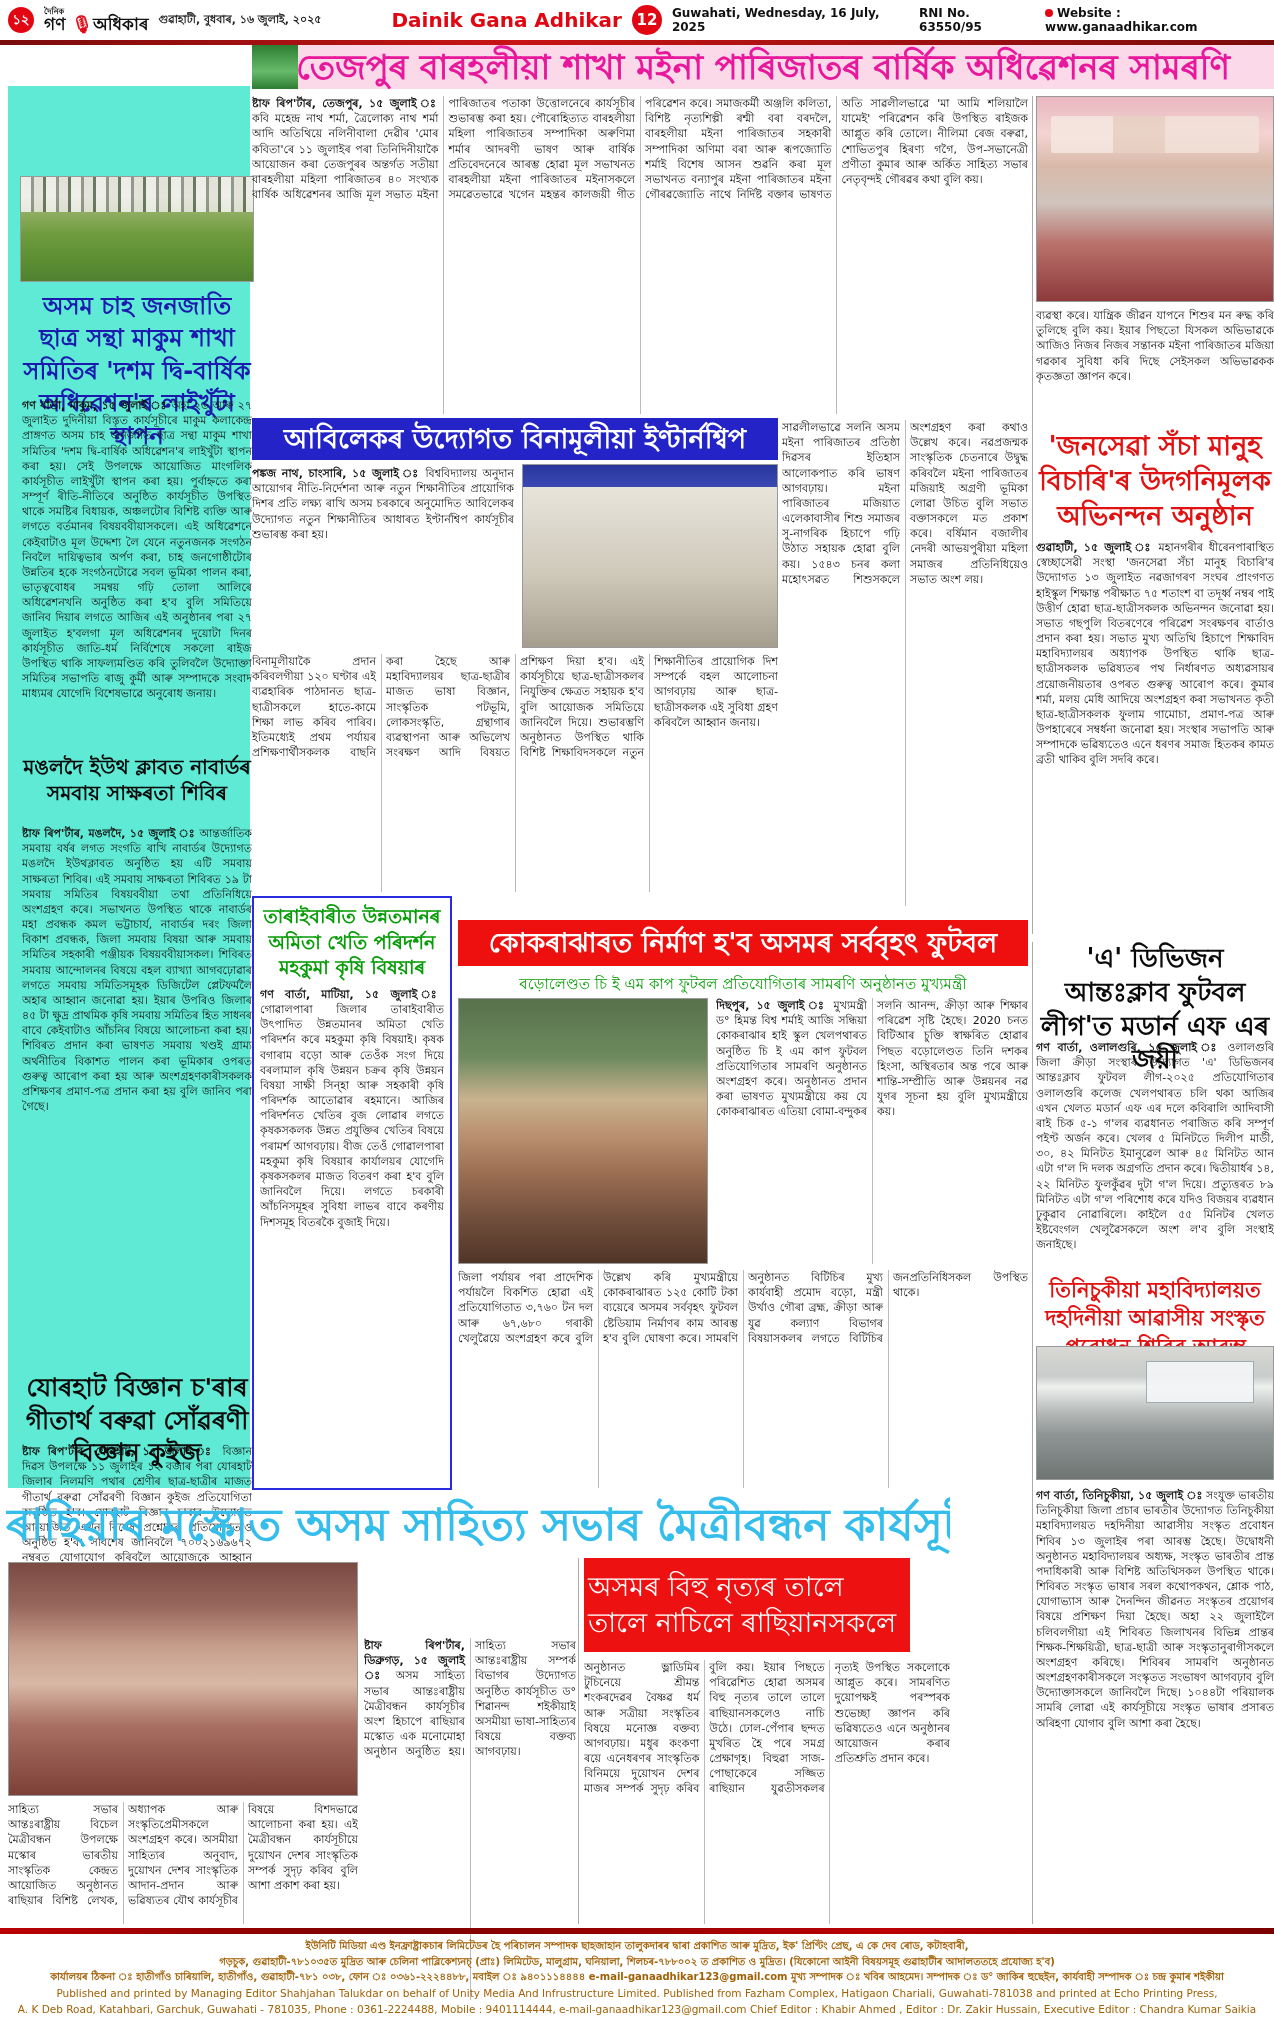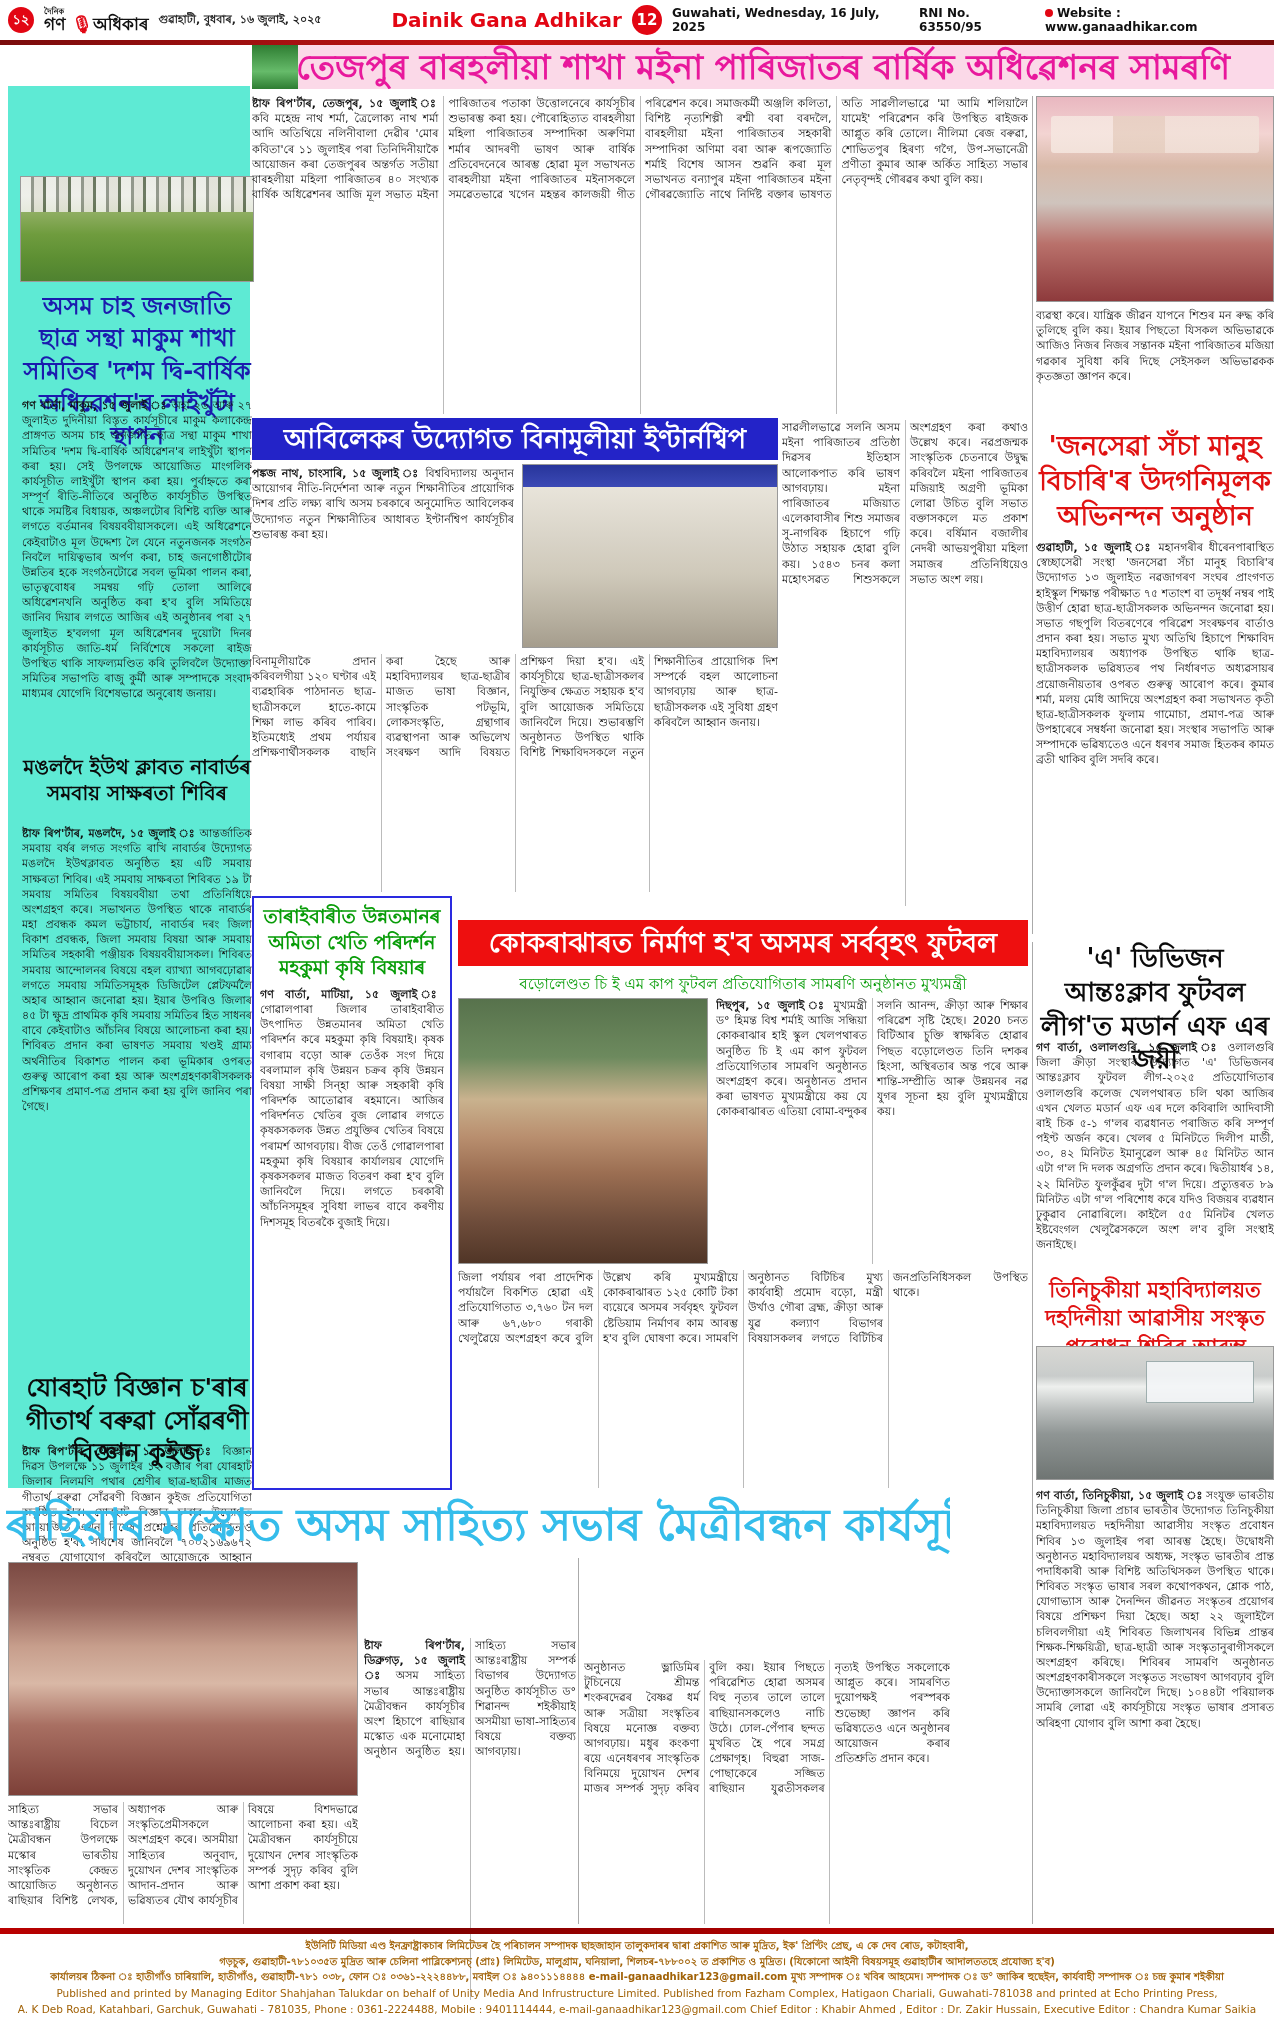--- a/index.html
+++ b/index.html
@@ -178,20 +178,21 @@
 
   <div class="hl hl-cyan abs" style="left:6px;top:1496px;width:944px;">ৰাছিয়াৰ মস্কোত অসম সাহিত্য সভাৰ মৈত্ৰীবন্ধন কাৰ্যসূচী</div>
   <div class="photo ph-russia abs" style="left:8px;top:1562px;width:350px;height:234px;"></div>
   <div class="body-text cols2 abs" style="left:364px;top:1638px;width:212px;height:362px;">
     <span class="dateline">ষ্টাফ ৰিপ'ৰ্টাৰ, ডিব্ৰুগড়, ১৫ জুলাই ঃ</span>
     <span>অসম সাহিত্য সভাৰ আন্তঃৰাষ্ট্ৰীয় মৈত্ৰীবন্ধন কাৰ্যসূচীৰ অংশ হিচাপে ৰাছিয়াৰ মস্কোত এক মনোমোহা অনুষ্ঠান অনুষ্ঠিত হয়। সাহিত্য সভাৰ আন্তঃৰাষ্ট্ৰীয় সম্পৰ্ক বিভাগৰ উদ্যোগত অনুষ্ঠিত কাৰ্যসূচীত ড° শিৱানন্দ শইকীয়াই অসমীয়া ভাষা-সাহিত্যৰ বিষয়ে বক্তব্য আগবঢ়ায়।</span>
   </div>
   <div class="body-text cols3 abs" style="left:8px;top:1802px;width:350px;height:122px;">সাহিত্য সভাৰ আন্তঃৰাষ্ট্ৰীয় বিচেল মৈত্ৰীবন্ধন উপলক্ষে মস্কোৰ ভাৰতীয় সাংস্কৃতিক কেন্দ্ৰত আয়োজিত অনুষ্ঠানত ৰাছিয়াৰ বিশিষ্ট লেখক, অধ্যাপক আৰু সংস্কৃতিপ্ৰেমীসকলে অংশগ্ৰহণ কৰে। অসমীয়া সাহিত্যৰ অনুবাদ, দুয়োখন দেশৰ সাংস্কৃতিক আদান-প্ৰদান আৰু ভৱিষ্যতৰ যৌথ কাৰ্যসূচীৰ বিষয়ে বিশদভাৱে আলোচনা কৰা হয়। এই মৈত্ৰীবন্ধন কাৰ্যসূচীয়ে দুয়োখন দেশৰ সাংস্কৃতিক সম্পৰ্ক সুদৃঢ় কৰিব বুলি আশা প্ৰকাশ কৰা হয়।</div>
   <div class="vrule" style="left:578px;top:1558px;height:366px;"></div>
 
+  <div class="hl-redbox abs" style="left:584px;top:1558px;width:326px;height:94px;">অসমৰ বিহু নৃত্যৰ তালে তালে নাচিলে ৰাছিয়ানসকলে</div>
   <div class="body-text cols3 abs" style="left:584px;top:1660px;width:366px;height:264px;">অনুষ্ঠানত ভ্লাডিমিৰ টুচিনেয়ে শ্ৰীমন্ত শংকৰদেৱৰ বৈষ্ণৱ ধৰ্ম আৰু সত্ৰীয়া সংস্কৃতিৰ বিষয়ে মনোজ্ঞ বক্তব্য আগবঢ়ায়। মধুৰ কংকণা ৰয়ে এনেধৰণৰ সাংস্কৃতিক বিনিময়ে দুয়োখন দেশৰ মাজৰ সম্পৰ্ক সুদৃঢ় কৰিব বুলি কয়। ইয়াৰ পিছতে পৰিৱেশিত হোৱা অসমৰ বিহু নৃত্যৰ তালে তালে ৰাছিয়ানসকলেও নাচি উঠে। ঢোল-পেঁপাৰ ছন্দত মুখৰিত হৈ পৰে সমগ্ৰ প্ৰেক্ষাগৃহ। বিহুৱা সাজ-পোছাকেৰে সজ্জিত ৰাছিয়ান যুৱতীসকলৰ নৃত্যই উপস্থিত সকলোকে আপ্লুত কৰে। সামৰণিত দুয়োপক্ষই পৰস্পৰক শুভেচ্ছা জ্ঞাপন কৰি ভৱিষ্যতেও এনে অনুষ্ঠানৰ আয়োজন কৰাৰ প্ৰতিশ্ৰুতি প্ৰদান কৰে।</div>
 
   <div class="footer-rule"></div>
   <div class="footer">
     <div class="f-asm">ইউনিটি মিডিয়া এণ্ড ইনফ্ৰাষ্ট্ৰাকচাৰ লিমিটেডৰ হৈ পৰিচালন সম্পাদক ছাহজাহান তালুকদাৰৰ দ্বাৰা প্ৰকাশিত আৰু মুদ্ৰিত, ইক' প্ৰিণ্টিং প্ৰেছ, এ কে দেব ৰোড, কটাহবাৰী,</div>
     <div class="f-asm">গড়চুক, গুৱাহাটী-৭৮১০৩৫ত মুদ্ৰিত আৰু চেলিনা পাব্লিকেশ্যনচ্ (প্ৰাঃ) লিমিটেড, মালুগ্ৰাম, ঘনিয়ালা, শিলচৰ-৭৮৮০০২ ত প্ৰকাশিত ও মুদ্ৰিত। (যিকোনো আইনী বিষয়সমূহ গুৱাহাটীৰ আদালততহে প্ৰযোজ্য হ'ব)</div>
     <div class="f-asm">কাৰ্যালয়ৰ ঠিকনা ঃ হাতীগাঁও চাৰিয়ালি, হাতীগাঁও, গুৱাহাটী-৭৮১ ০৩৮, ফোন ঃ ০৩৬১-২২২৪৪৮৮, মবাইল ঃ ৯৪০১১১৪৪৪৪  e-mail-ganaadhikar123@gmail.com  মুখ্য সম্পাদক ঃ খবিৰ আহমেদ।  সম্পাদক ঃ ড° জাকিৰ হুছেইন, কাৰ্যবাহী সম্পাদক ঃ চন্দ্ৰ কুমাৰ শইকীয়া</div>
     <div class="f-en">Published and printed by Managing Editor Shahjahan Talukdar on behalf of Unity Media  And Infrustructure Limited. Published from Fazham Complex, Hatigaon Chariali, Guwahati-781038 and printed at Echo Printing Press,</div>
     <div class="f-en">A. K Deb Road, Katahbari, Garchuk, Guwahati - 781035,  Phone : 0361-2224488, Mobile : 9401114444, e-mail-ganaadhikar123@gmail.com  Chief Editor : Khabir Ahmed , Editor : Dr. Zakir Hussain, Executive Editor : Chandra Kumar Saikia</div>
   </div>

